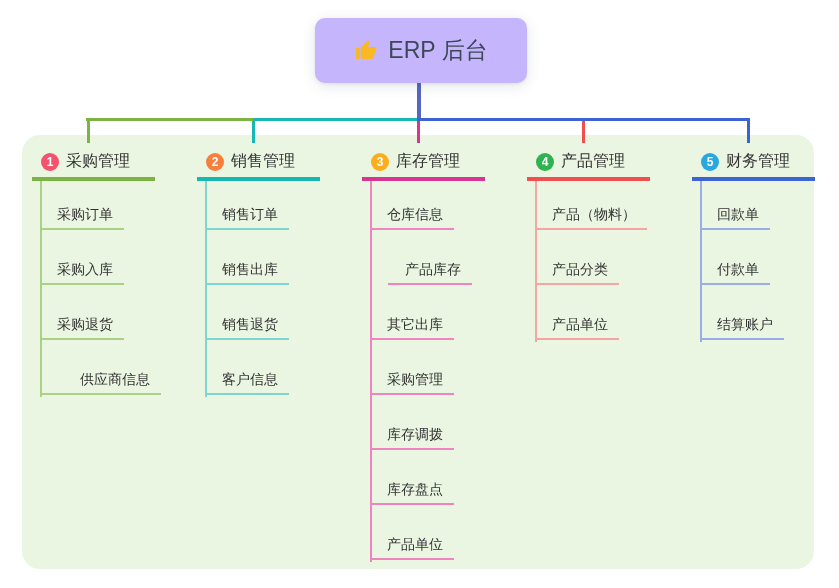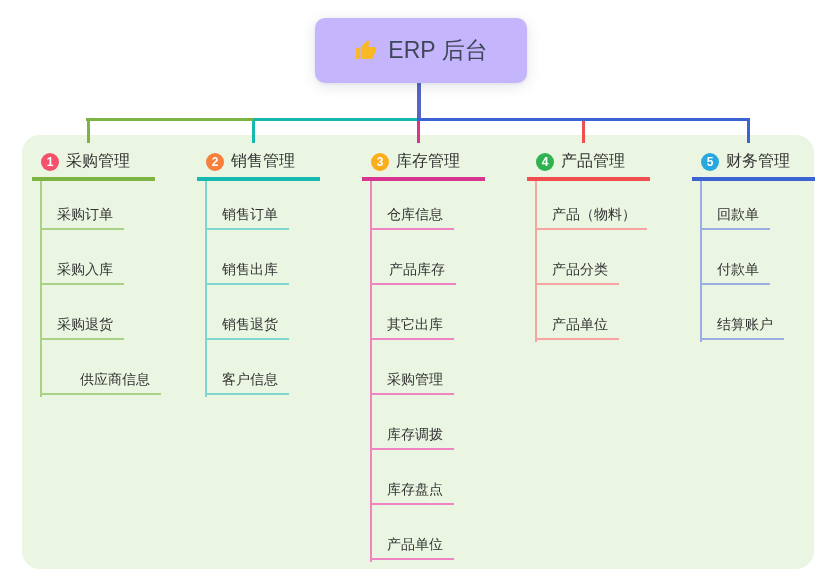--- a/index.html
+++ b/index.html
@@ -114,21 +114,21 @@
     <div class="sub-item" style="left:205px;top:371px;">客户信息</div>
   </div>
 
   <div class="b3">
     <div class="branch-head" style="left:362px;">
       <span class="badge">3</span>
       <span>库存管理</span>
     </div>
     <div class="vline" style="left:370px;height:381px;"></div>
     <div class="sub-item" style="left:370px;top:206px;">仓库信息</div>
-    <div class="sub-item" style="left:372px;top:261px;">产品库存</div>
+    <div class="sub-item" style="left:388px;top:261px;">产品库存</div>
     <div class="sub-item" style="left:370px;top:316px;">其它出库</div>
     <div class="sub-item" style="left:370px;top:371px;">采购管理</div>
     <div class="sub-item" style="left:370px;top:426px;">库存调拨</div>
     <div class="sub-item" style="left:370px;top:481px;">库存盘点</div>
     <div class="sub-item" style="left:370px;top:536px;">产品单位</div>
   </div>
 
   <div class="b4">
     <div class="branch-head" style="left:527px;">
       <span class="badge">4</span>

